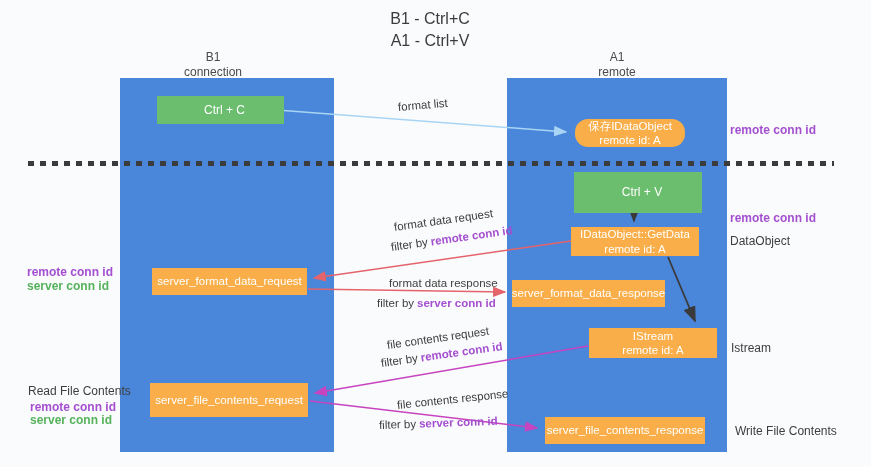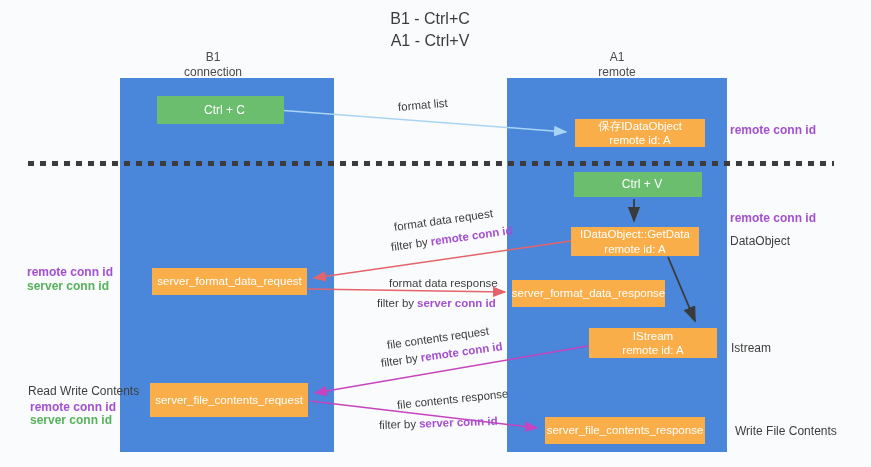--- a/index.html
+++ b/index.html
@@ -99,26 +99,26 @@
     <line x1="571" y1="241" x2="314" y2="278" stroke="#E5646C" stroke-width="1.5" marker-end="url(#ah-red)"></line>
     <line x1="308" y1="289" x2="505" y2="292" stroke="#E5646C" stroke-width="1.5" marker-end="url(#ah-red)"></line>
     <line x1="588" y1="346" x2="315" y2="393" stroke="#C743BF" stroke-width="1.5" marker-end="url(#ah-magenta)"></line>
     <line x1="310" y1="401" x2="537" y2="428" stroke="#C743BF" stroke-width="1.5" marker-end="url(#ah-magenta)"></line>
   </svg>
 
   <div class="node green" style="left:157px;top:96px;width:119px;height:28px;">
     <span>Ctrl + C</span>
   </div>
 
-  <div class="node orange" style="left:575px;top:119px;width:130px;height:28px;">
+  <div class="node orange" style="left:575px;top:119px;width:110px;height:28px;border-radius:13px;">
     <span>保存IDataObject</span>
     <span>remote id: A</span>
   </div>
 
-  <div class="node green" style="left:574px;top:172px;width:120px;height:25px;align-items:center;">
+  <div class="node green" style="left:574px;top:172px;width:120px;height:41px;align-items:center;">
     <span>Ctrl + V</span>
   </div>
 
   <div class="node orange" style="left:571px;top:227px;width:128px;height:29px;">
     <span>IDataObject::GetData</span>
     <span>remote id: A</span>
   </div>
 
   <div class="node orange" style="left:512px;top:280px;width:153px;height:27px;">
     <span>server_format_data_response</span>
@@ -142,21 +142,21 @@
   </div>
 
   <div class="lbl big purple" style="left:730px;top:123px;">remote conn id</div>
   <div class="lbl big purple" style="left:730px;top:211px;">remote conn id</div>
   <div class="lbl big" style="left:730px;top:234px;">DataObject</div>
   <div class="lbl big" style="left:731px;top:341px;">Istream</div>
   <div class="lbl big" style="left:735px;top:424px;text-align:center;">Write File Contents</div>
 
   <div class="lbl big purple" style="left:27px;top:265px;">remote conn id</div>
   <div class="lbl big greentxt" style="left:27px;top:279px;">server conn id</div>
-  <div class="lbl big" style="left:28px;top:384px;">Read Write Contents</div>
+  <div class="lbl big" style="left:28px;top:384px;">Read File Contents</div>
   <div class="lbl big purple" style="left:30px;top:400px;">remote conn id</div>
   <div class="lbl big greentxt" style="left:30px;top:413px;">server conn id</div>
 
   <div class="lbl rot-5" style="left:398px;top:101px;">format list</div>
 
   <div class="lbl rot-8" style="left:394px;top:221px;">format data request</div>
   <div class="lbl rot-8" style="left:391px;top:241px;">
     <span class="filter-prefix">filter by</span><span class="purple">remote conn id</span>
   </div>
 

